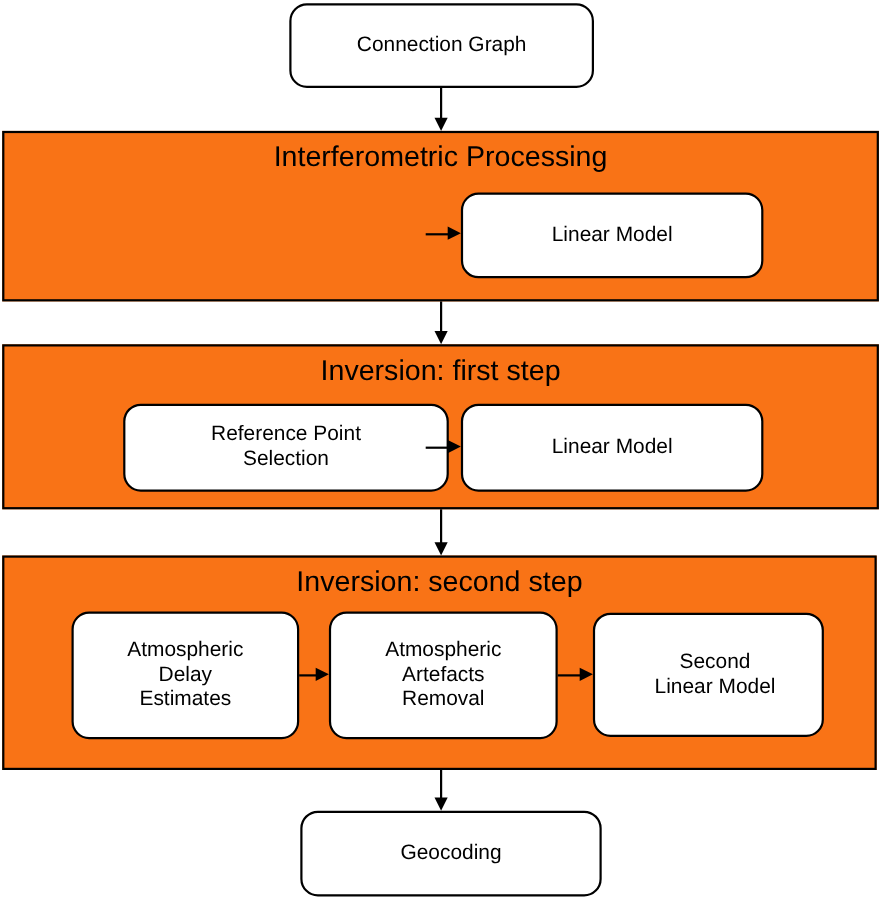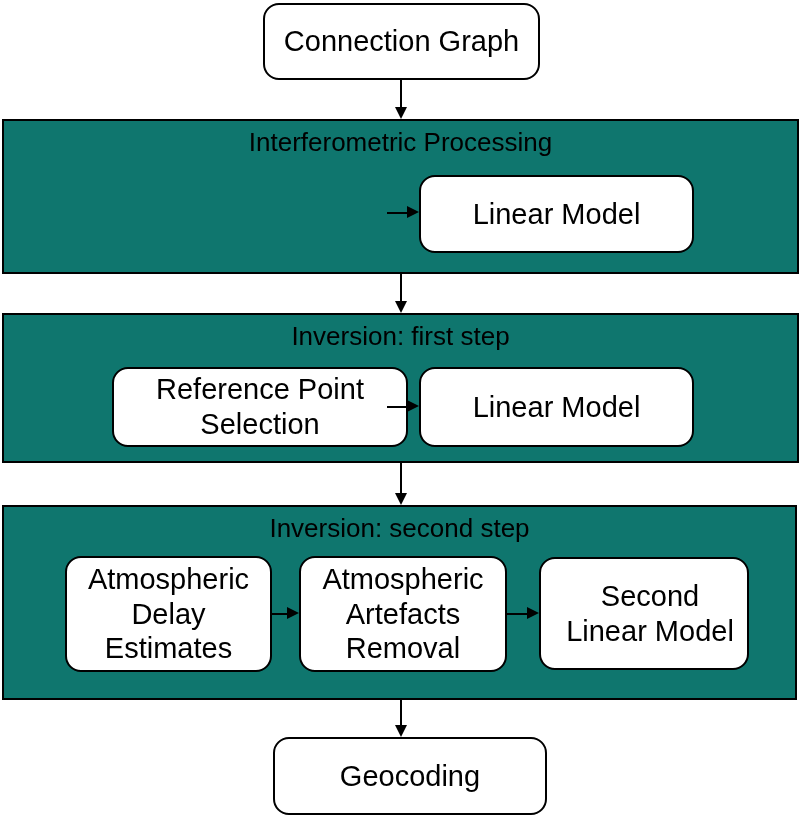--- a/index.html
+++ b/index.html
@@ -23,31 +23,31 @@
     border: 2px solid #000000;
     border-radius: 16px;
     background: #ffffff;
     display: flex;
     align-items: center;
     justify-content: center;
     text-align: center;
     z-index: 2;
   }
   .node-label {
-    font-size: 29px;
+    font-size: 19px;
     line-height: 1.2;
     white-space: pre-line;
     color: #000000;
   }
   
   .group {
     position: absolute;
     box-sizing: border-box;
     border: 2.5px solid #000000;
-    background: #0f766e;
+    background: #f97316;
     z-index: 1;
   }
   .group-title {
     position: absolute;
     top: 6px;
     left: 0;
     right: 0;
     text-align: center;
     font-size: 26px;
     line-height: 1.2;

